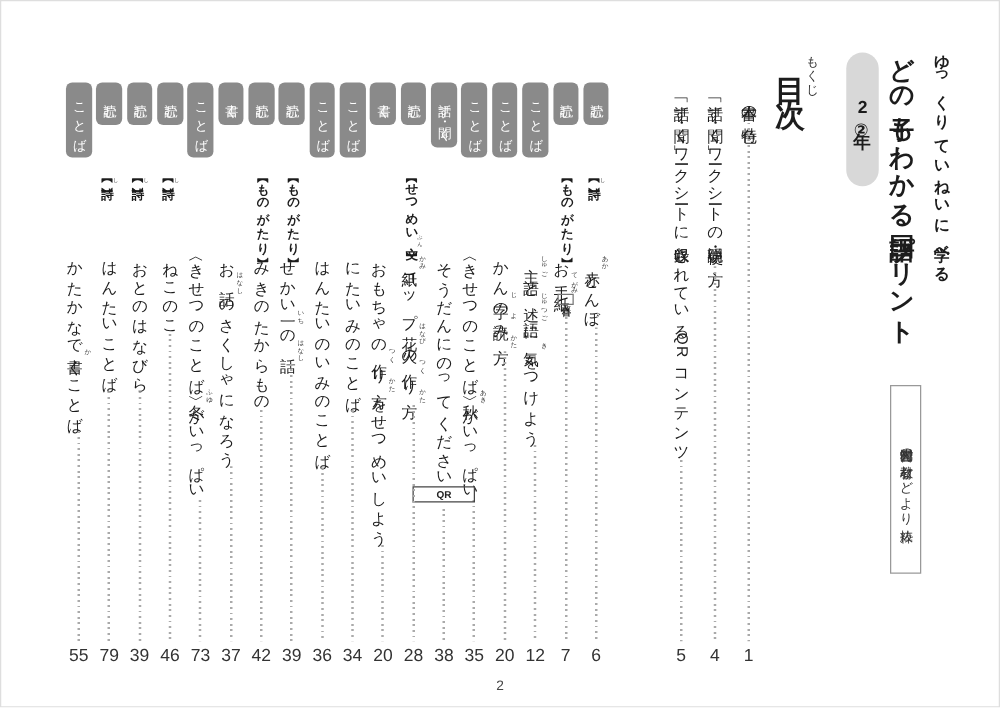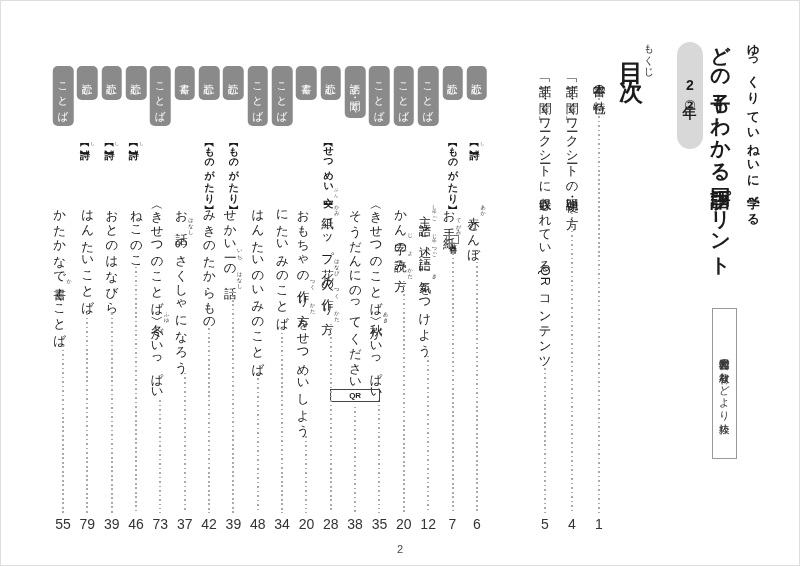--- a/index.html
+++ b/index.html
@@ -229,21 +229,21 @@
     </div>
   </div>
 
   <div class="toc-col">
     <span class="tag">ことば</span>
 
     <div class="flow">
       <span class="title">はんたいのいみのことば</span>
 
       <span class="leader"></span>
-      <span class="pagenum">48</span>
+      <span class="pagenum">36</span>
     </div>
   </div>
 
   <div class="toc-col">
     <span class="tag">読む</span>
     <span class="cat">【ものがたり】</span>
     <div class="flow">
       <span class="title">せかい<ruby>一<rt>いち</rt></ruby>の<ruby>話<rt>はなし</rt></ruby></span>
 
       <span class="leader"></span>

